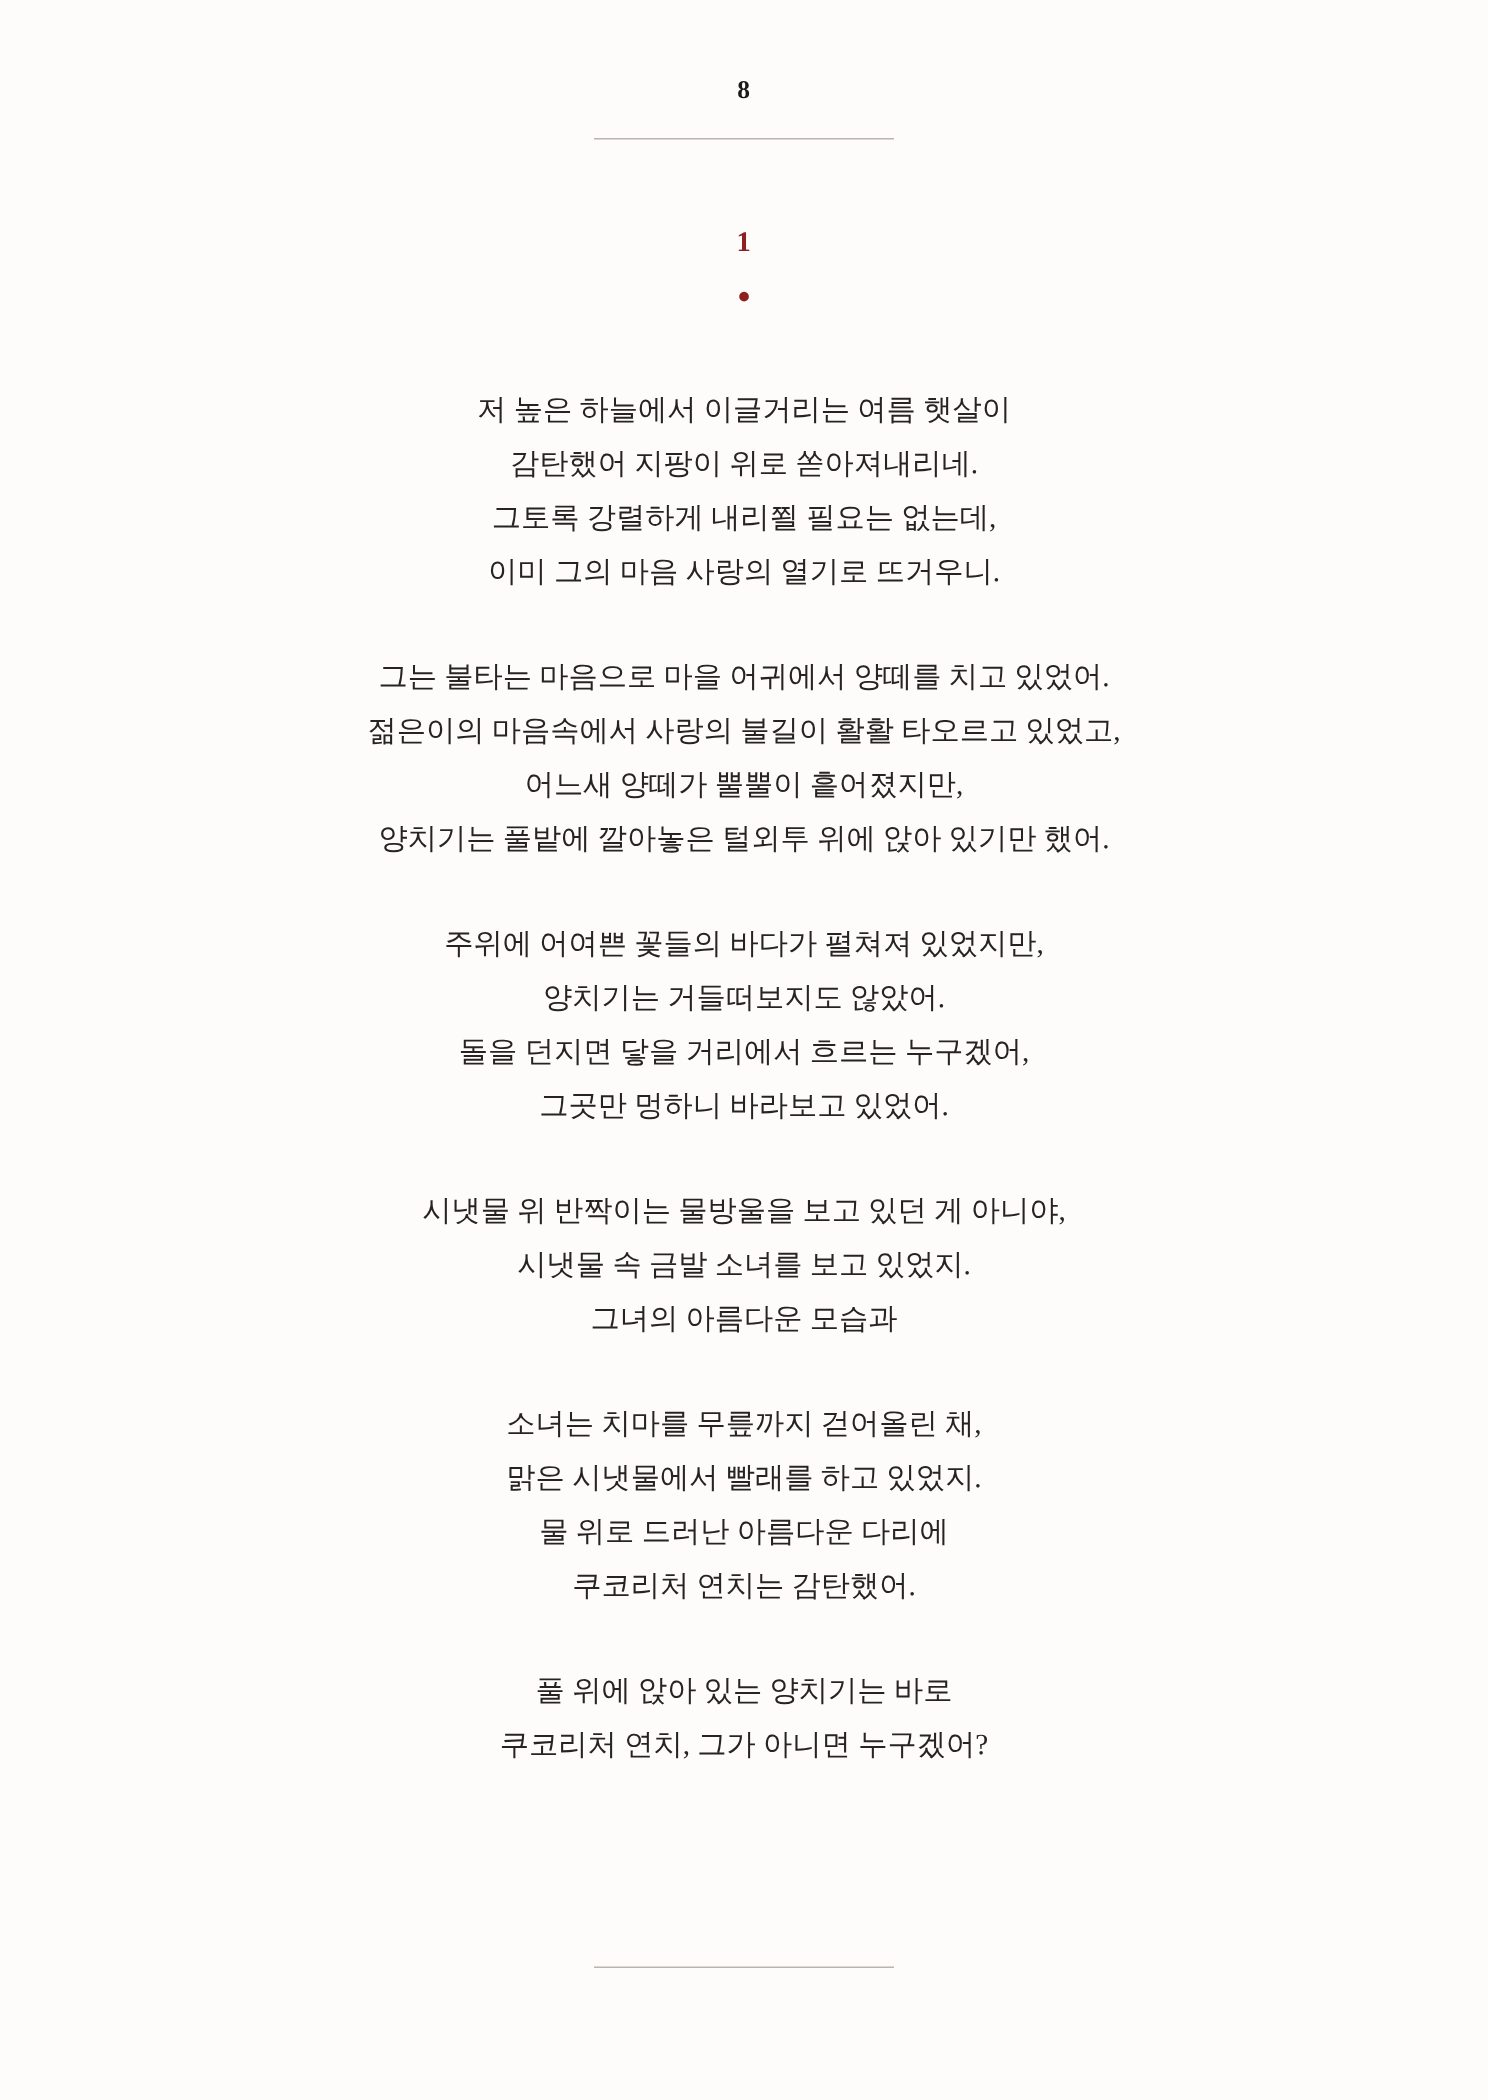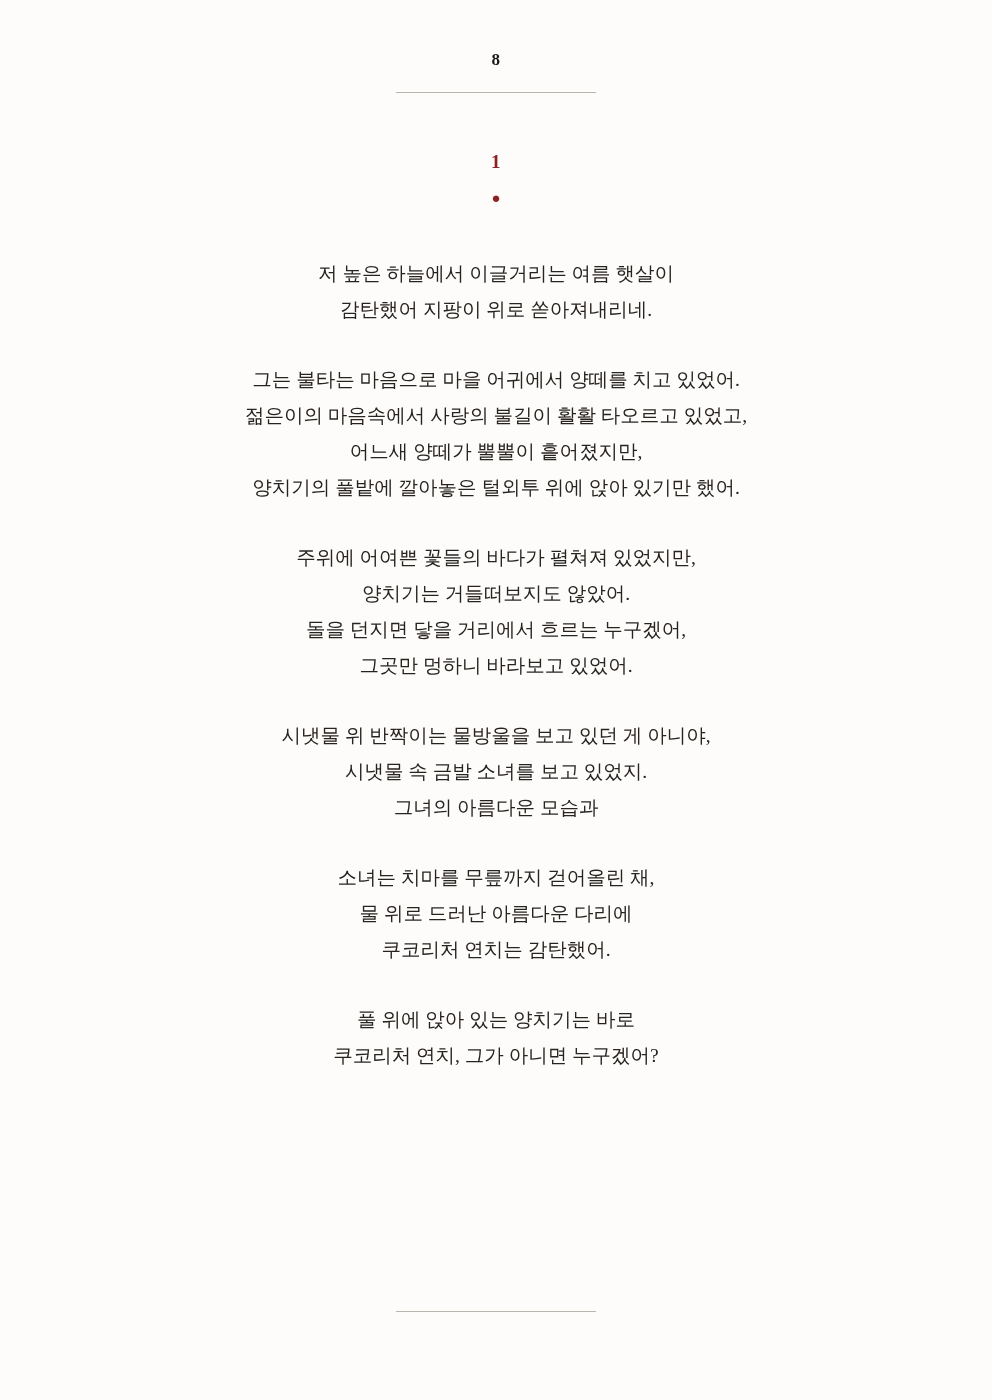--- a/index.html
+++ b/index.html
@@ -92,44 +92,47 @@
 
   <div class="chapter-number">1</div>
 
   <div class="ornament">●</div>
 
   <div class="poem">
 
     <div class="stanza">
       <div class="line">저 높은 하늘에서 이글거리는 여름 햇살이</div>
       <div class="line">감탄했어 지팡이 위로 쏟아져내리네.</div>
+      <div class="line">그토록 강렬하게 내리쬘 필요는 없는데,</div>
+      <div class="line">이미 그의 마음 사랑의 열기로 뜨거우니.</div>
     </div>
 
     <div class="stanza">
       <div class="line">그는 불타는 마음으로 마을 어귀에서 양떼를 치고 있었어.</div>
       <div class="line">젊은이의 마음속에서 사랑의 불길이 활활 타오르고 있었고,</div>
       <div class="line">어느새 양떼가 뿔뿔이 흩어졌지만,</div>
-      <div class="line">양치기의 풀밭에 깔아놓은 털외투 위에 앉아 있기만 했어.</div>
+      <div class="line">양치기는 풀밭에 깔아놓은 털외투 위에 앉아 있기만 했어.</div>
     </div>
 
     <div class="stanza">
       <div class="line">주위에 어여쁜 꽃들의 바다가 펼쳐져 있었지만,</div>
       <div class="line">양치기는 거들떠보지도 않았어.</div>
       <div class="line">돌을 던지면 닿을 거리에서 흐르는 누구겠어,</div>
       <div class="line">그곳만 멍하니 바라보고 있었어.</div>
     </div>
 
     <div class="stanza">
       <div class="line">시냇물 위 반짝이는 물방울을 보고 있던 게 아니야,</div>
       <div class="line">시냇물 속 금발 소녀를 보고 있었지.</div>
       <div class="line">그녀의 아름다운 모습과</div>
     </div>
 
     <div class="stanza">
       <div class="line">소녀는 치마를 무릎까지 걷어올린 채,</div>
+      <div class="line">맑은 시냇물에서 빨래를 하고 있었지.</div>
       <div class="line">물 위로 드러난 아름다운 다리에</div>
       <div class="line">쿠코리처 연치는 감탄했어.</div>
     </div>
 
     <div class="stanza">
       <div class="line">풀 위에 앉아 있는 양치기는 바로</div>
       <div class="line">쿠코리처 연치, 그가 아니면 누구겠어?</div>
     </div>
 
   </div>

